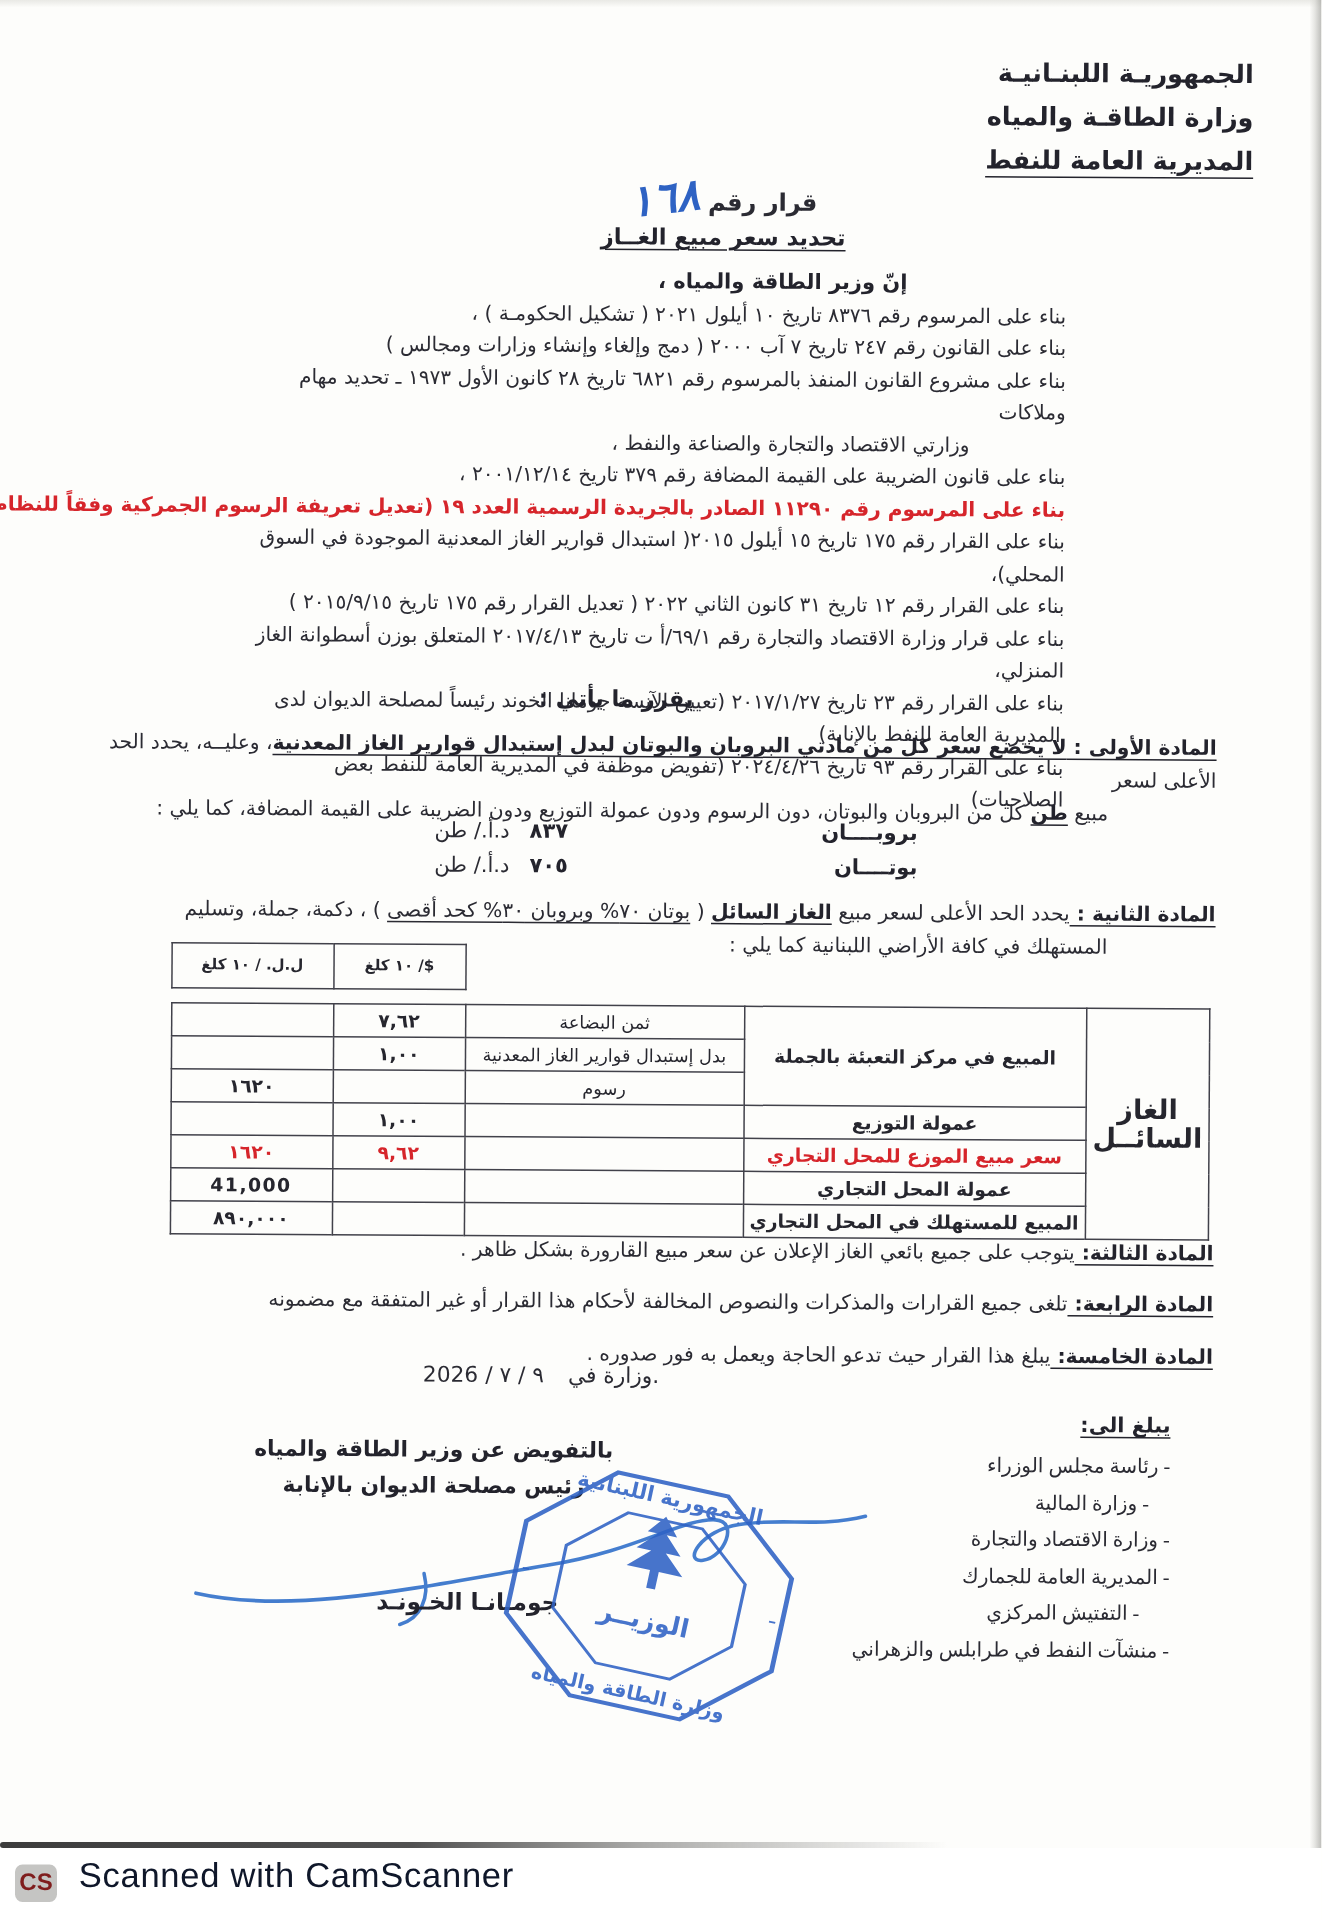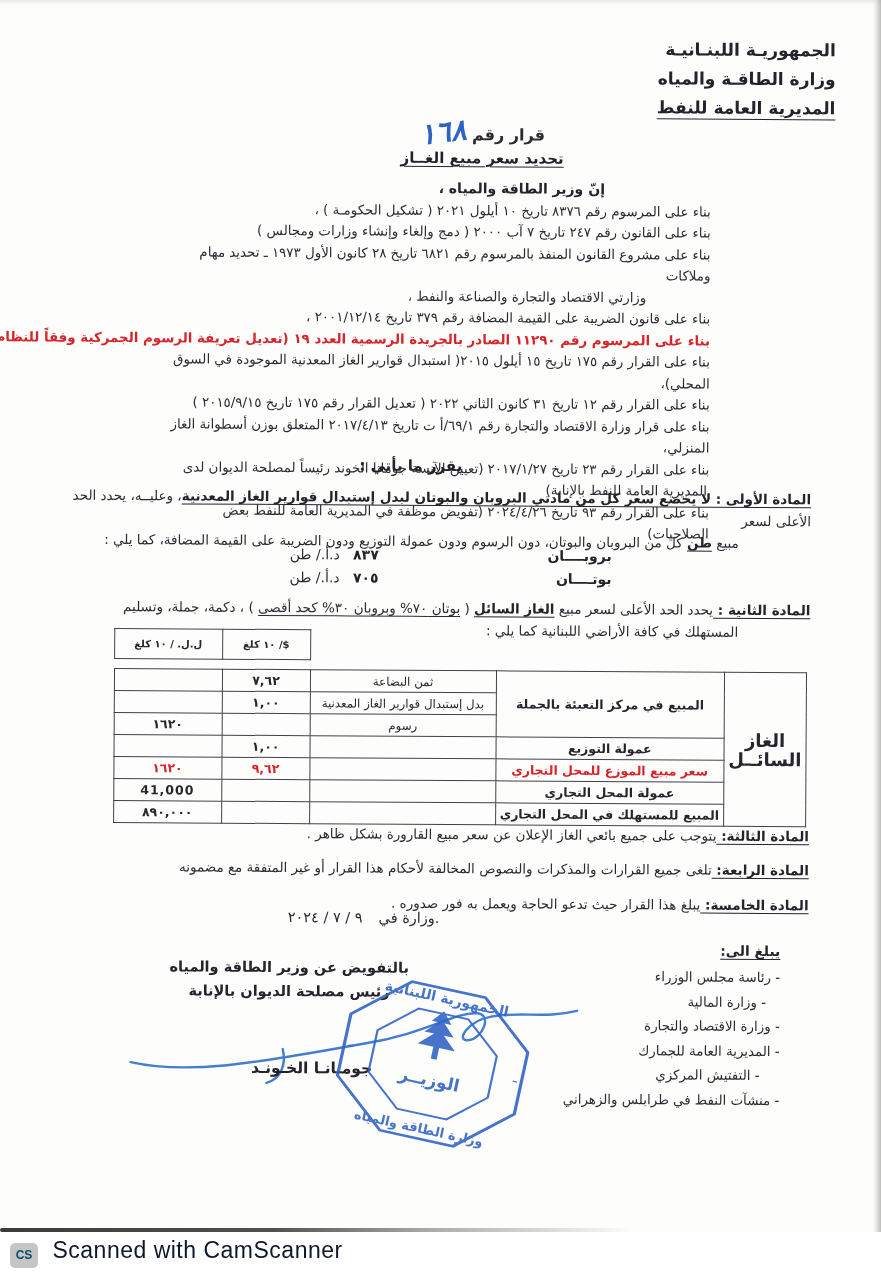--- a/index.html
+++ b/index.html
@@ -58,39 +58,39 @@
   .gas-table td.grp{font-weight:bold;font-size:12.5px;}
   .gas-table td.desc{font-size:11.8px;}
   .gas-table td.num{font-weight:bold;letter-spacing:1px;}
   .gas-table td.side{font-weight:bold;font-size:18px;line-height:19px;}
 
   .dateline{top:910px;left:222px;width:220px;direction:rtl;font-size:14.5px;text-align:right;}
   .dl-date{margin-right:16px;letter-spacing:1px;}
 
   .dist{top:941px;right:98px;direction:rtl;text-align:right;font-size:13.4px;}
   .dist-title{font-size:13.8px;margin-bottom:7px;}
-  .dist-item{line-height:24.5px;}
+  .dist-item{line-height:24.5px;font-family:Liberation Serif, serif;}
   .dist-item:nth-child(3){padding-right:14px;}
   .dist-item:nth-child(6){padding-right:20px;}
 
   .sig{top:956px;left:158px;width:268px;direction:rtl;text-align:center;
       font-size:14.5px;line-height:24px;}
   .sig-name{top:1060px;left:200px;width:230px;direction:rtl;text-align:center;
       font-size:15.5px;letter-spacing:1px;}
   .sig-scribble{top:998px;left:128px;}
   .stamp{top:976px;left:328px;opacity:.88;}
   .stamp text{fill:#2f62c5;font-family:"DejaVu Sans",sans-serif;}
 
   .footer{position:absolute;left:0;top:1232px;width:881px;height:48px;background:#ffffff;
       font-family:"Liberation Sans",sans-serif;}
   .scanline{position:absolute;top:-4px;left:0;width:78%;height:4px;border-radius:2px;
       background:linear-gradient(to right,#3c3c3c,#515151 40%,#a9a9a7 62%,rgba(200,200,198,0) 92%);
       filter:blur(.5px);}
   .cs-badge{display:inline-block;margin:11px 0 0 10px;width:28px;height:25px;background:#c5c5c3;
-      border-radius:5px;color:#0c4a6e;font-weight:bold;font-size:12px;text-align:center;
+      border-radius:5px;color:#7f1d1d;font-weight:bold;font-size:16px;text-align:center;
       line-height:25px;vertical-align:middle;}
   .cs-text{color:#0f172a;font-size:23px;margin-left:10px;vertical-align:middle;letter-spacing:.5px;}
 </style>
 </head>
 <body>
 
 <div id="doc">
   <div class="edge-top"></div>
   <div class="edge-right"></div>
 
@@ -217,21 +217,21 @@
       <span class="b u">المادة الثالثة: </span><span>يتوجب على جميع بائعي الغاز الإعلان عن سعر مبيع القارورة بشكل ظاهر .</span>
     </div>
     <div class="abs art art4">
       <span class="b u">المادة الرابعة: </span><span>تلغى جميع القرارات والمذكرات والنصوص  المخالفة لأحكام هذا القرار أو غير المتفقة مع مضمونه</span>
     </div>
     <div class="abs art art5">
       <span class="b u">المادة الخامسة: </span><span>يبلغ هذا القرار حيث تدعو الحاجة ويعمل به فور صدوره .</span>
     </div>
 
     <div class="abs dateline">
-      <span>.وزارة في</span><span class="dl-date">٩ / ٧ / ٢٠٢٤</span>
+      <span>.وزارة في</span><span class="dl-date">٩ / ٧ / 2026</span>
     </div>
 
     <div class="abs dist">
       <div class="b u dist-title">يبلغ الى:</div>
       <div class="dist-item">- رئاسة مجلس الوزراء</div>
       <div class="dist-item">- وزارة المالية</div>
       <div class="dist-item">- وزارة الاقتصاد والتجارة</div>
       <div class="dist-item">- المديرية العامة للجمارك</div>
       <div class="dist-item">- التفتيش المركزي</div>
       <div class="dist-item">- منشآت النفط في طرابلس والزهراني</div>

